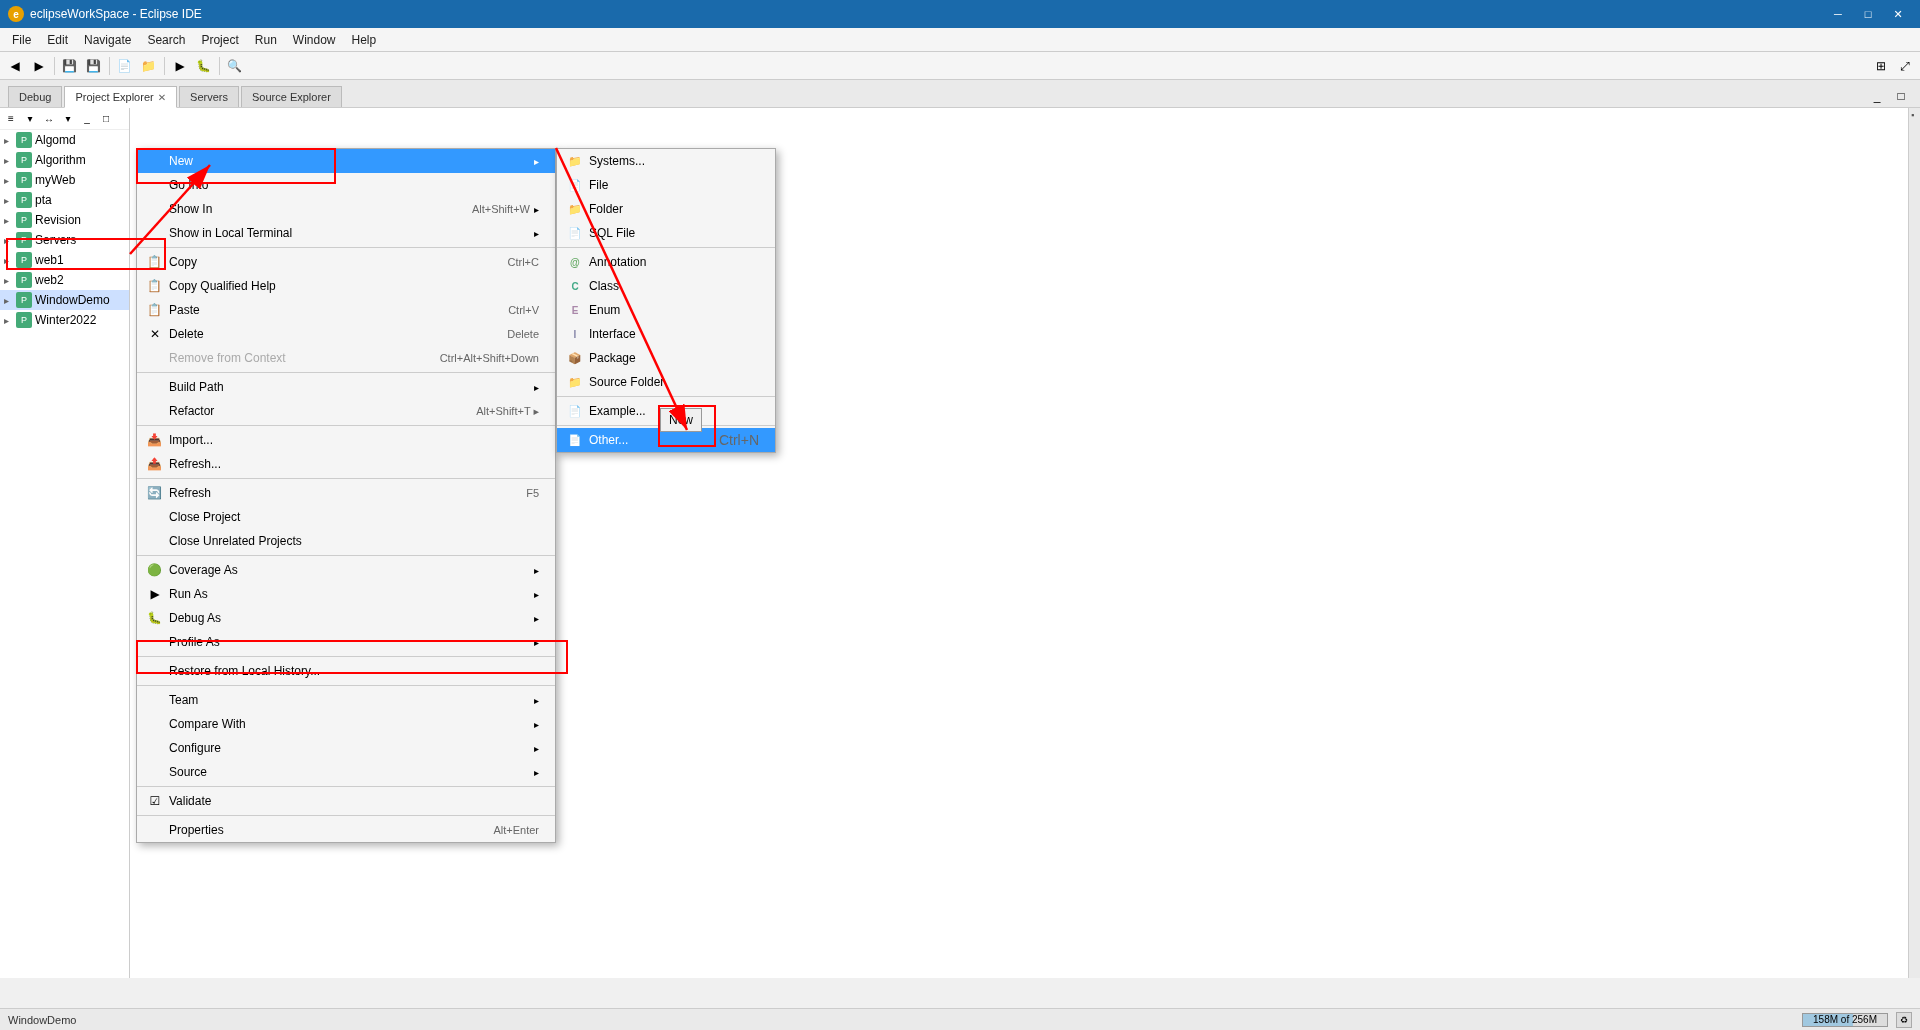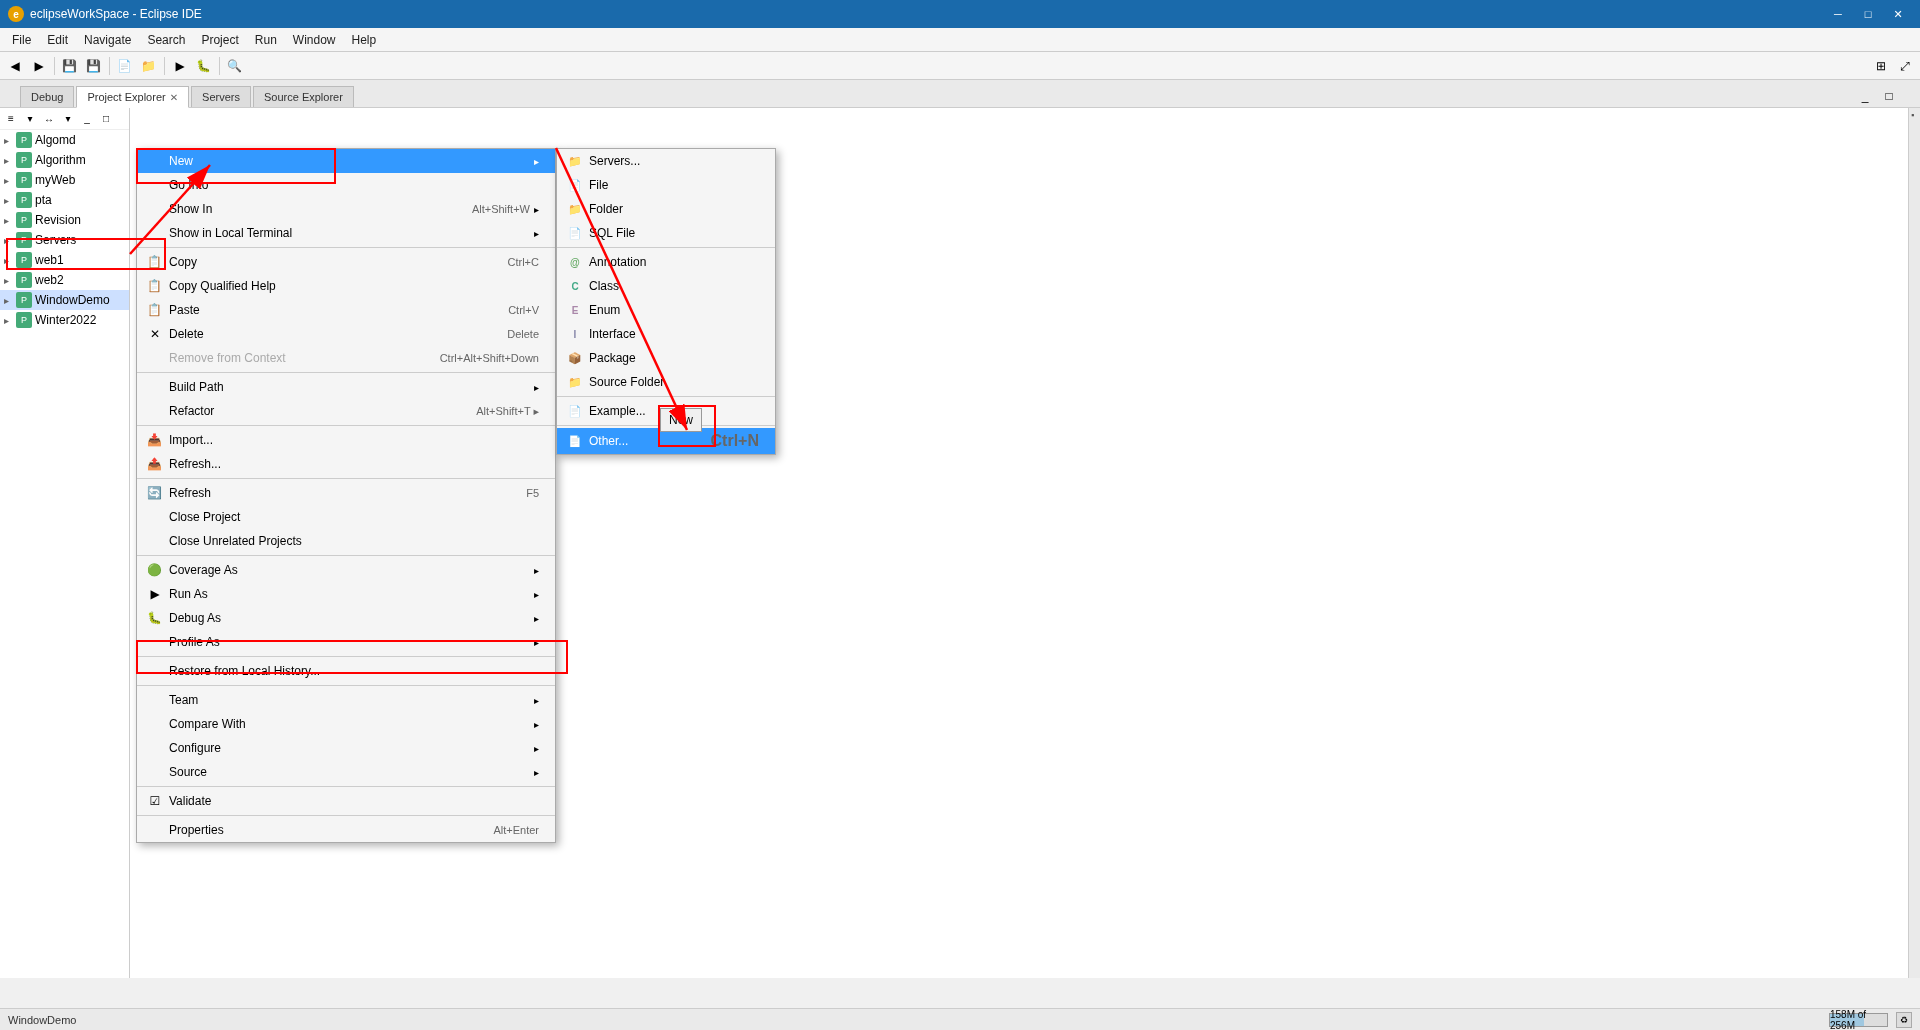--- a/index.html
+++ b/index.html
@@ -187,21 +187,21 @@
     }
     .sub-item {
       display: flex;
       align-items: center;
       padding: 4px 16px 4px 8px;
       cursor: pointer;
       min-height: 22px;
     }
     .sub-item.highlighted { background: #3399ff; color: white; }
     .sub-icon { width: 20px; height: 16px; margin-right: 4px; display: inline-flex; align-items: center; justify-content: center; font-size: 11px; }
-    .sub-shortcut { color: #666; font-size: 16px; margin-left: auto; font-weight: bold; }
+    .sub-shortcut { color: #666; font-size: 14px; margin-left: auto; }
 
     
     #new-popup {
       position: absolute;
       left: 660px;
       top: 408px;
       background: #f0f0f0;
       border: 1px solid #999;
       padding: 4px 8px;
       font-size: 12px;
@@ -228,21 +228,21 @@
       background: #eaeaea;
       border-top: 1px solid #ccc;
       display: flex;
       align-items: center;
       padding: 0 8px;
       font-size: 11px;
     }
     #status-left { color: #333; }
     #status-right { margin-left: auto; display: flex; align-items: center; gap: 8px; }
     .mem-bar {
-      width: 59px;
+      width: 86px;
       height: 14px;
       border: 1px solid #999;
       background: #ddd;
       position: relative;
       display: inline-flex;
       align-items: center;
       justify-content: center;
       font-size: 10px;
     }
     .mem-fill {
@@ -253,21 +253,21 @@
     }
     .mem-text { position: relative; z-index: 1; font-size: 10px; }
 
     
     #view-tabs {
       display: flex;
       background: #eaeaea;
       border-bottom: 1px solid #ccc;
       height: 28px;
       align-items: flex-end;
-      padding: 0 20px;
+      padding: 0 8px;
     }
     .view-tab {
       padding: 4px 10px;
       cursor: pointer;
       font-size: 11px;
       color: #333;
       background: #ddd;
       border: 1px solid #bbb;
       border-bottom: none;
       margin-right: 2px;
@@ -580,21 +580,21 @@
   <div class="ctx-item">
     <span class="ctx-icon"></span>
     <span class="ctx-label">Properties</span>
     <span class="ctx-shortcut">Alt+Enter</span>
   </div>
 </div>
 
 <div id="submenu">
   <div class="sub-item">
     <span class="sub-icon">📁</span>
-    <span>Servers...</span>
+    <span>Systems...</span>
   </div>
   <div class="sub-item">
     <span class="sub-icon">📄</span>
     <span>File</span>
   </div>
   <div class="sub-item">
     <span class="sub-icon">📁</span>
     <span>Folder</span>
   </div>
   <div class="sub-item">

